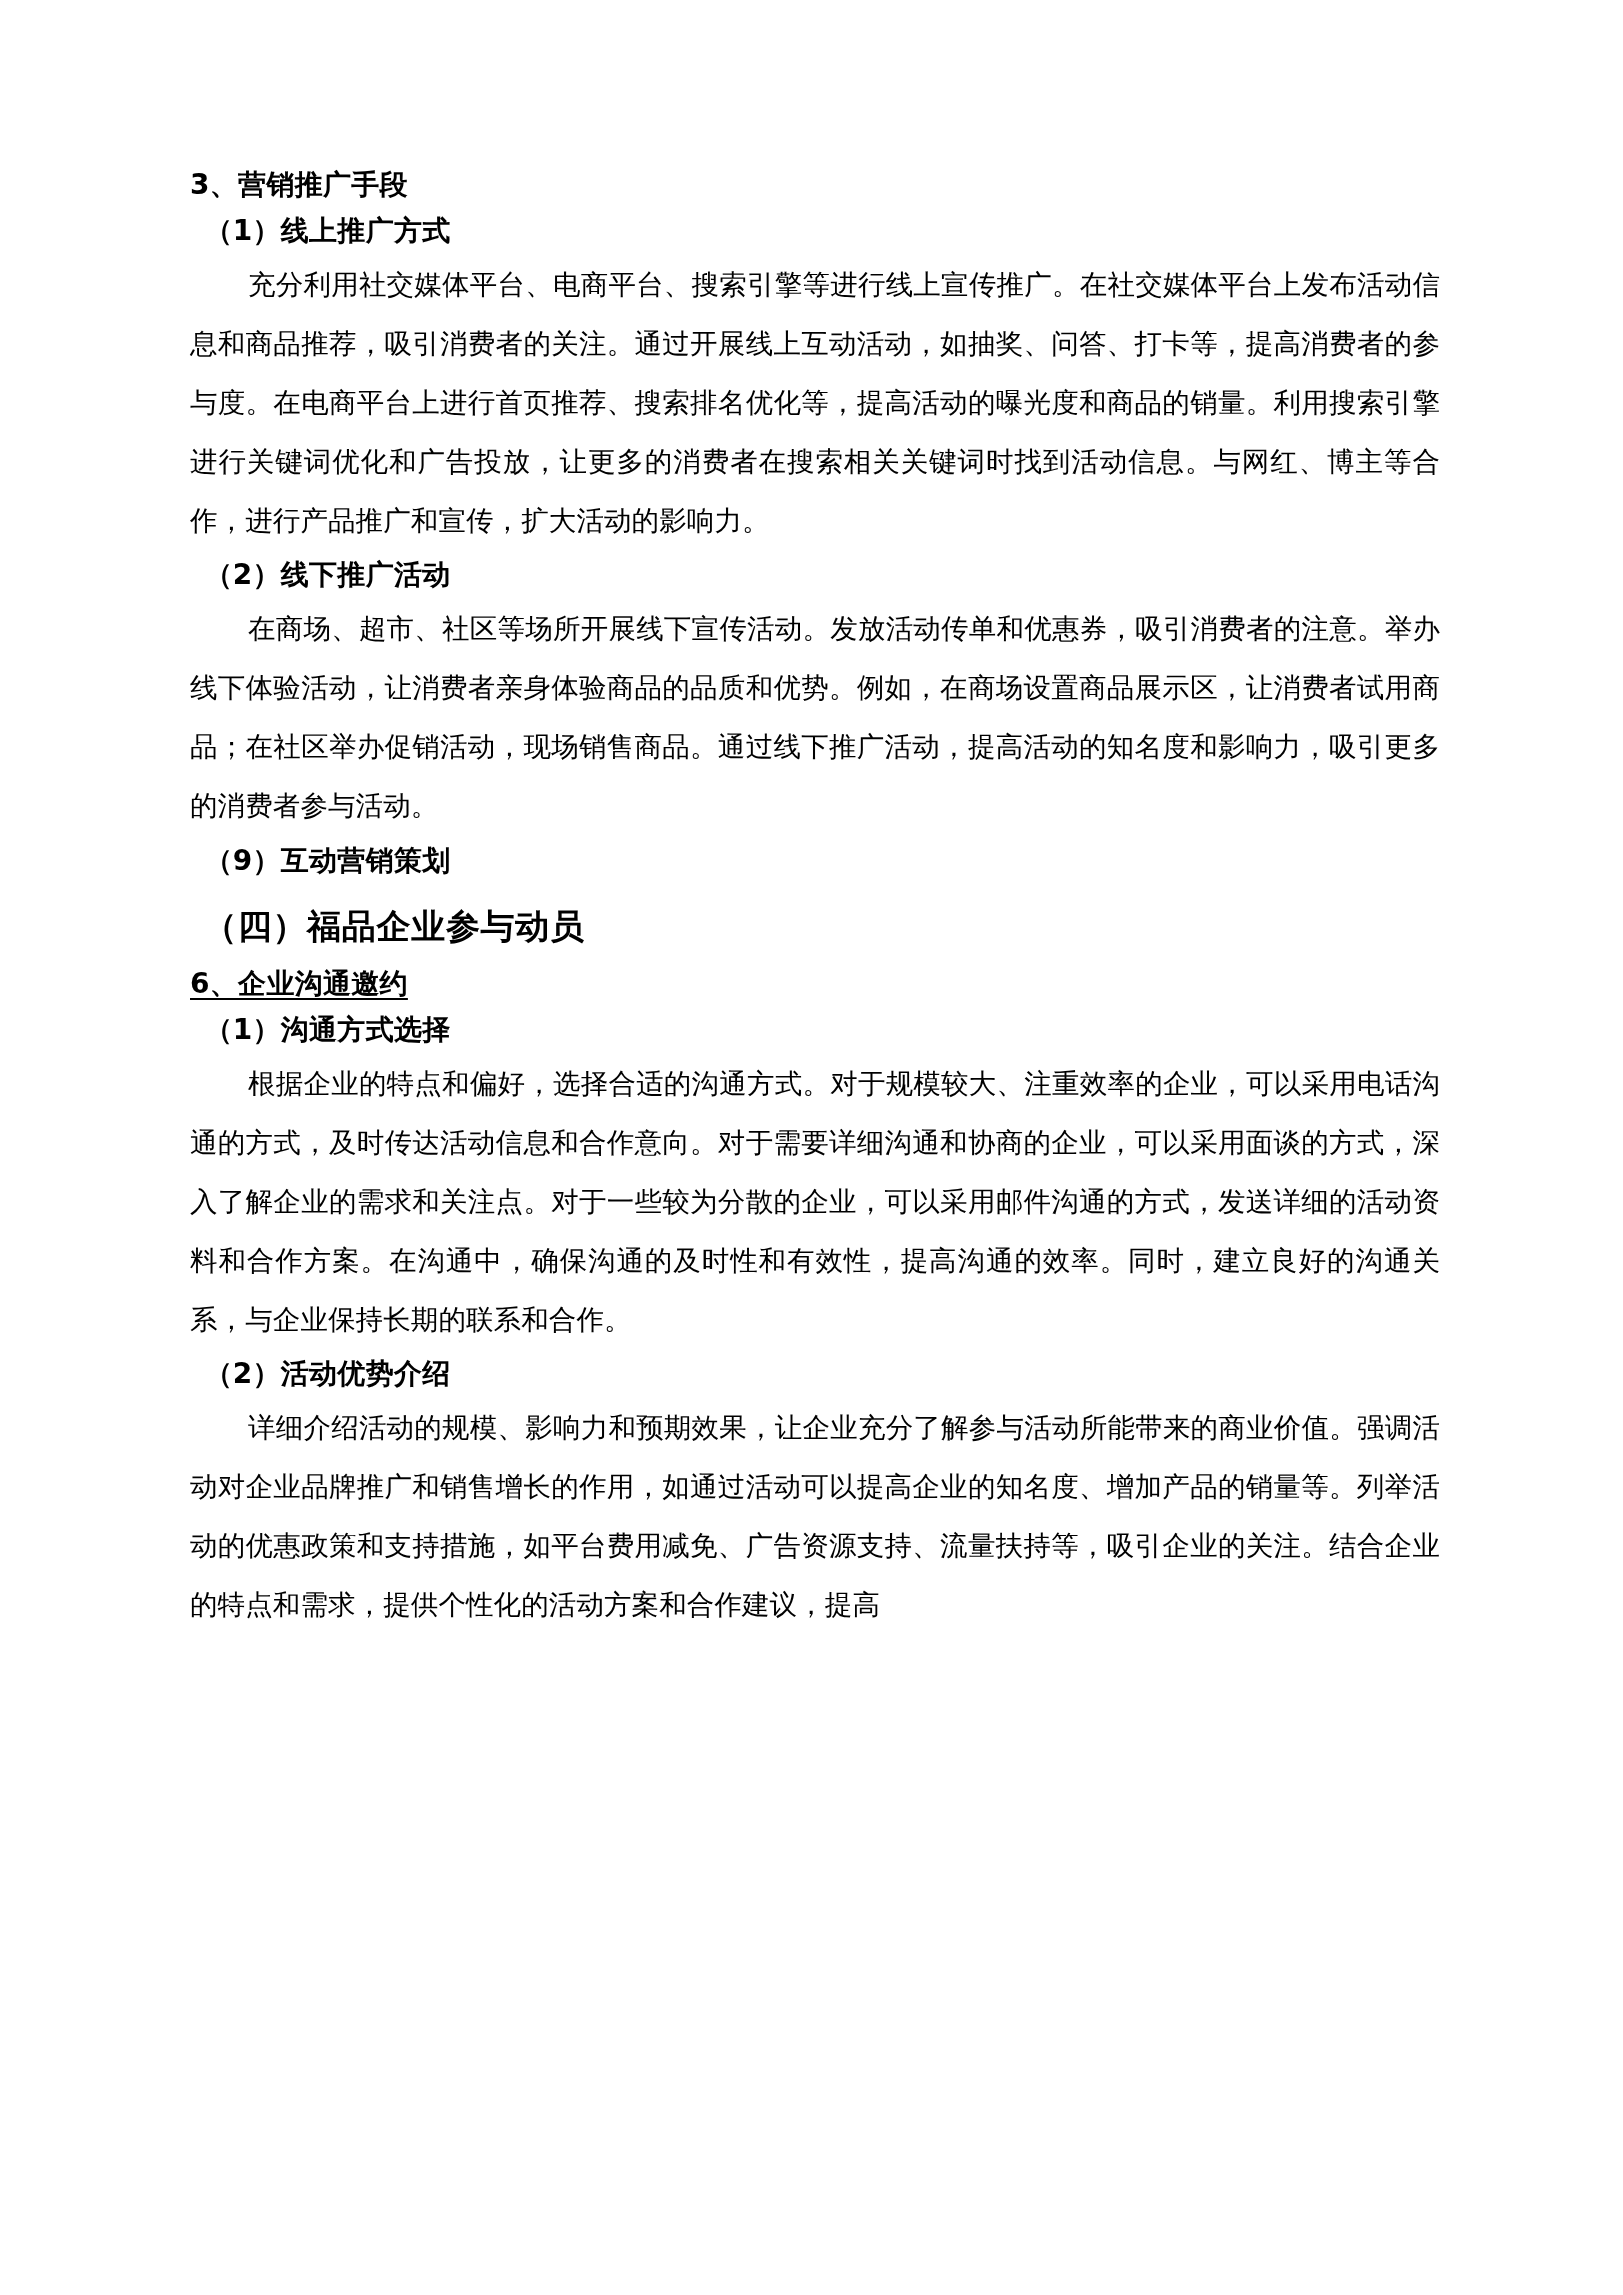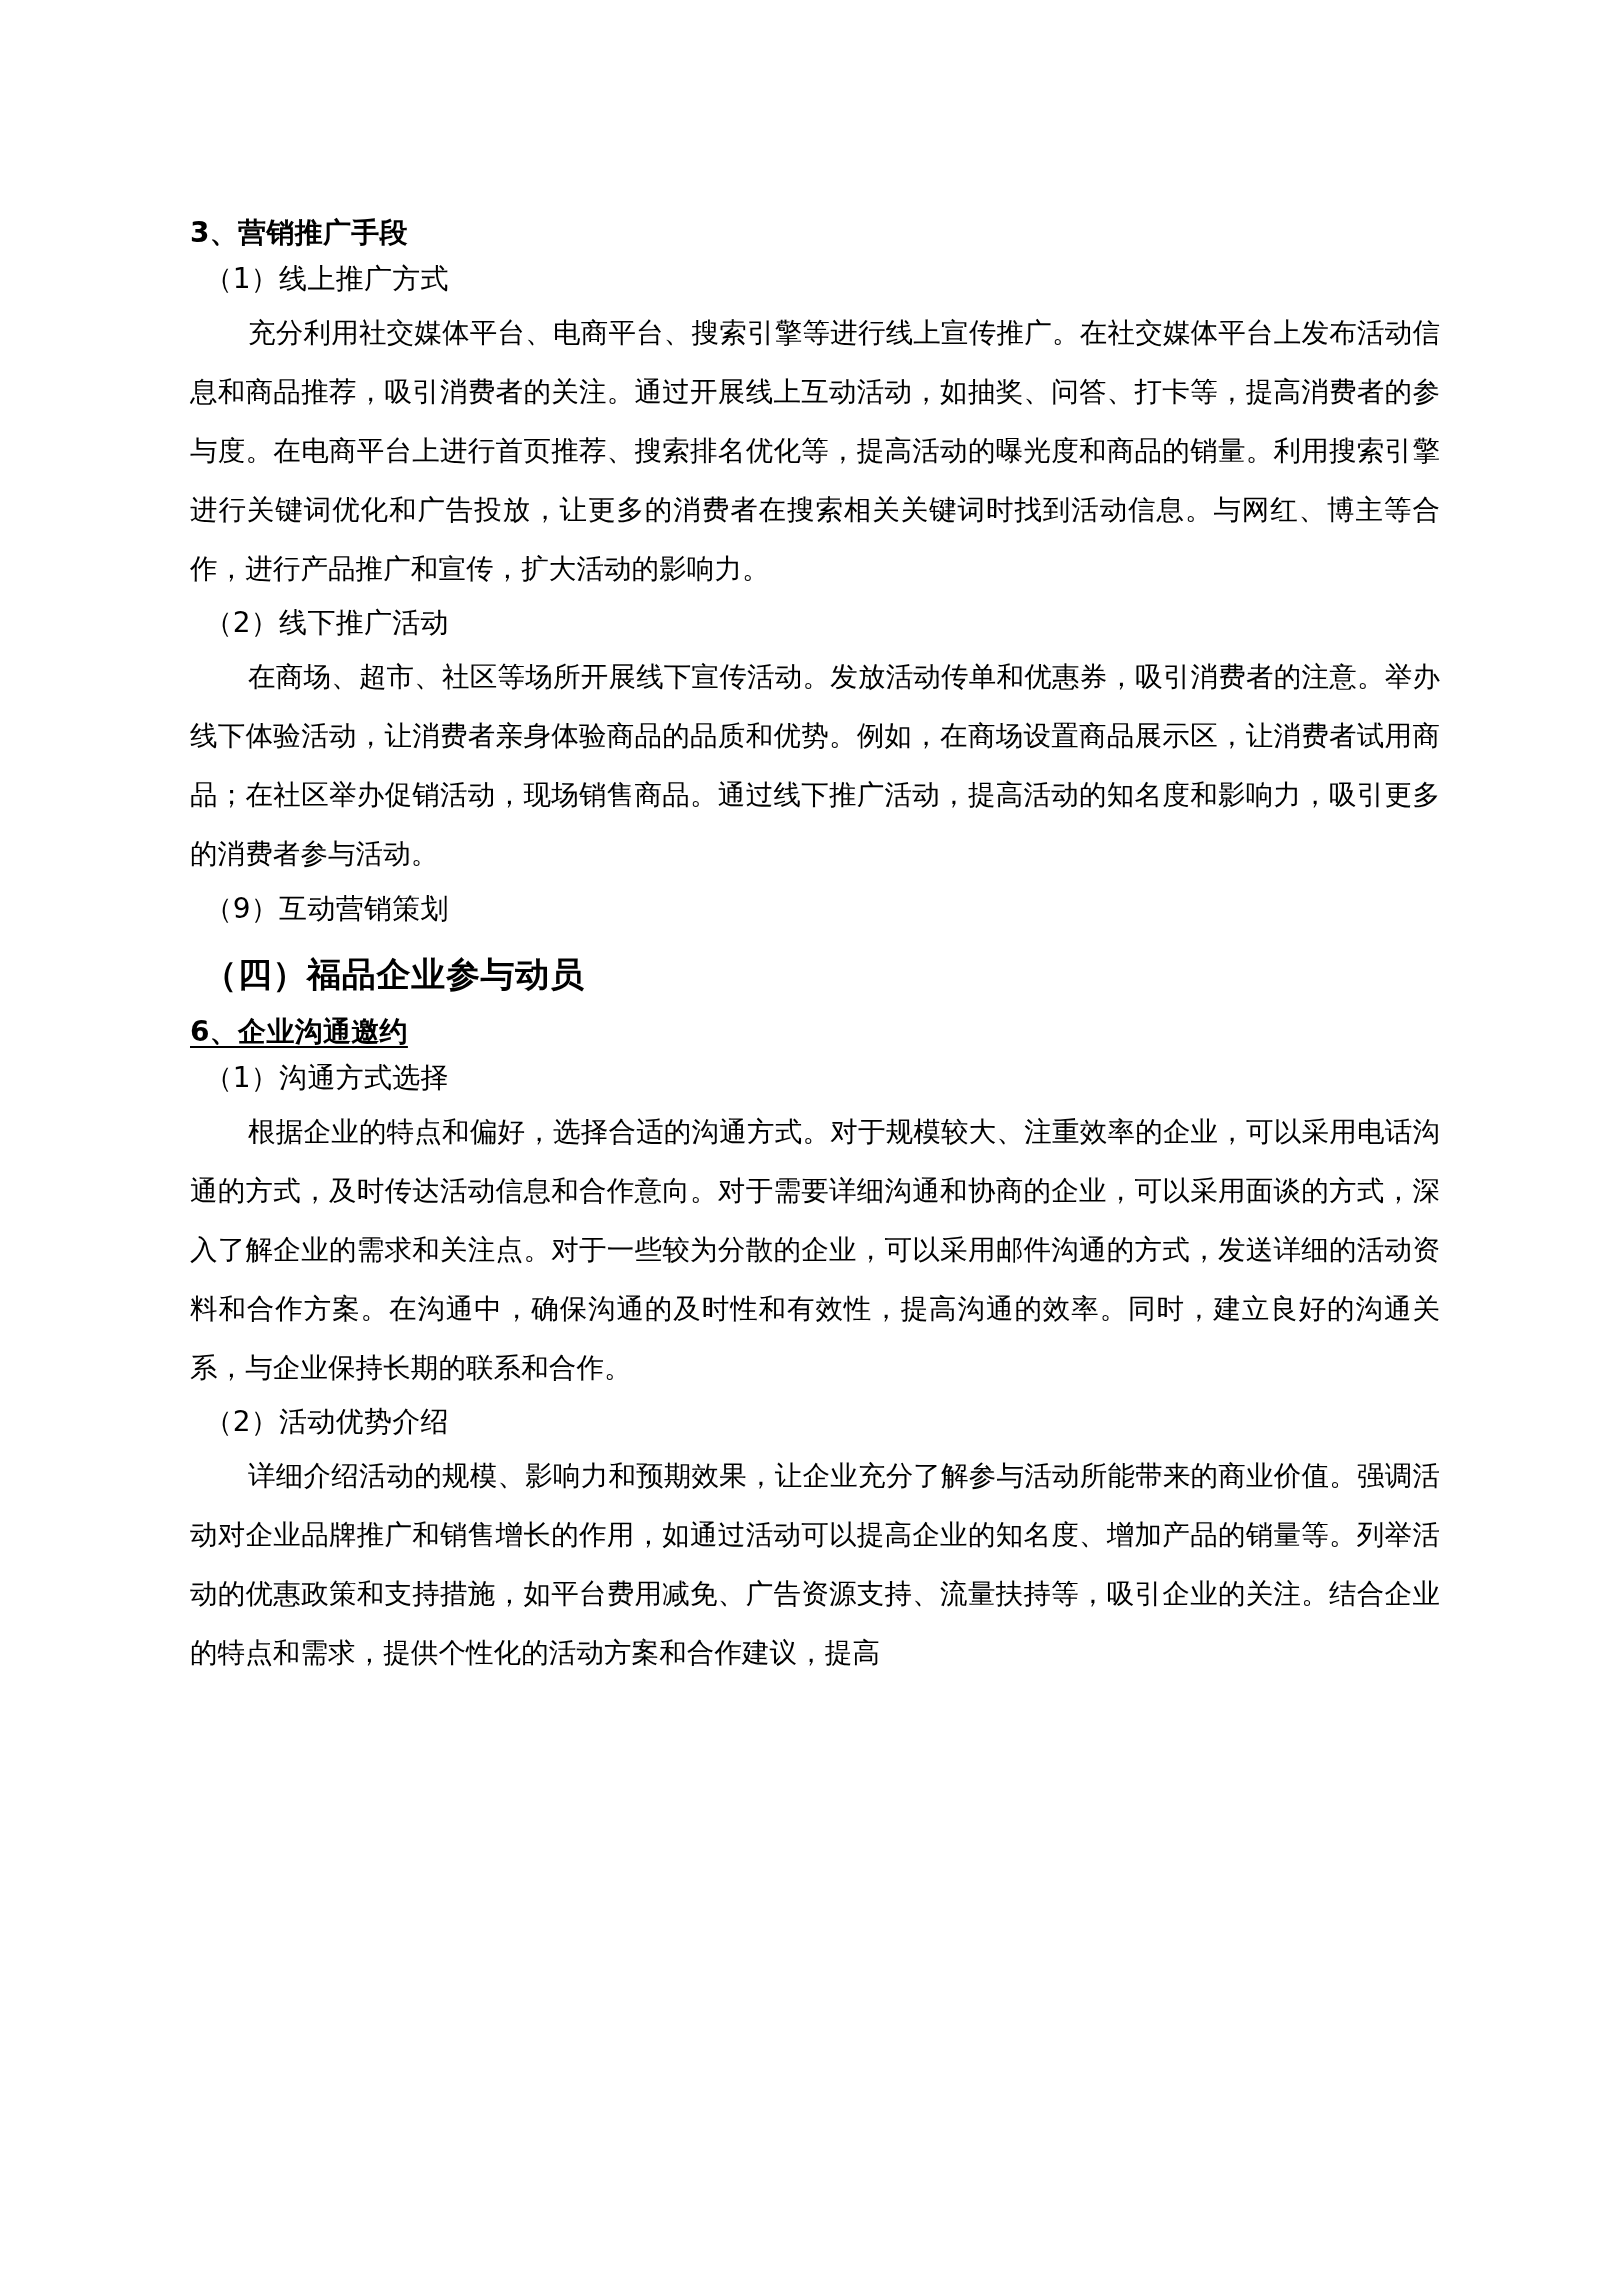--- a/index.html
+++ b/index.html
@@ -22,21 +22,20 @@
     height: 2295px;
     background: #ffffff;
     overflow: hidden;
     box-sizing: border-box;
     
     padding: 164px 190px 0 190px;
   }
 
   .doc-body {
     width: 1250px;
-    margin-top: 48px;
   }
 
   
 
   
   .h-num {
     font-family: "DejaVu Sans", "Liberation Sans", sans-serif;
     font-weight: 700;
     font-size: 28px;
     line-height: 1.52;
@@ -47,21 +46,21 @@
 
   .h-num.underline {
     text-decoration: underline;
     text-underline-offset: 4.6px;
     text-decoration-thickness: 2px;
   }
 
   
   .h-paren {
     font-family: "DejaVu Sans", "Liberation Sans", sans-serif;
-    font-weight: 400;
+    font-weight: 700;
     font-size: 28px;
     line-height: 1.52;
     margin: 0 0 3.9px 0;
     padding-left: 14.4px;
     letter-spacing: 0.3px;
     white-space: pre;
   }
 
   
   .h-major {

